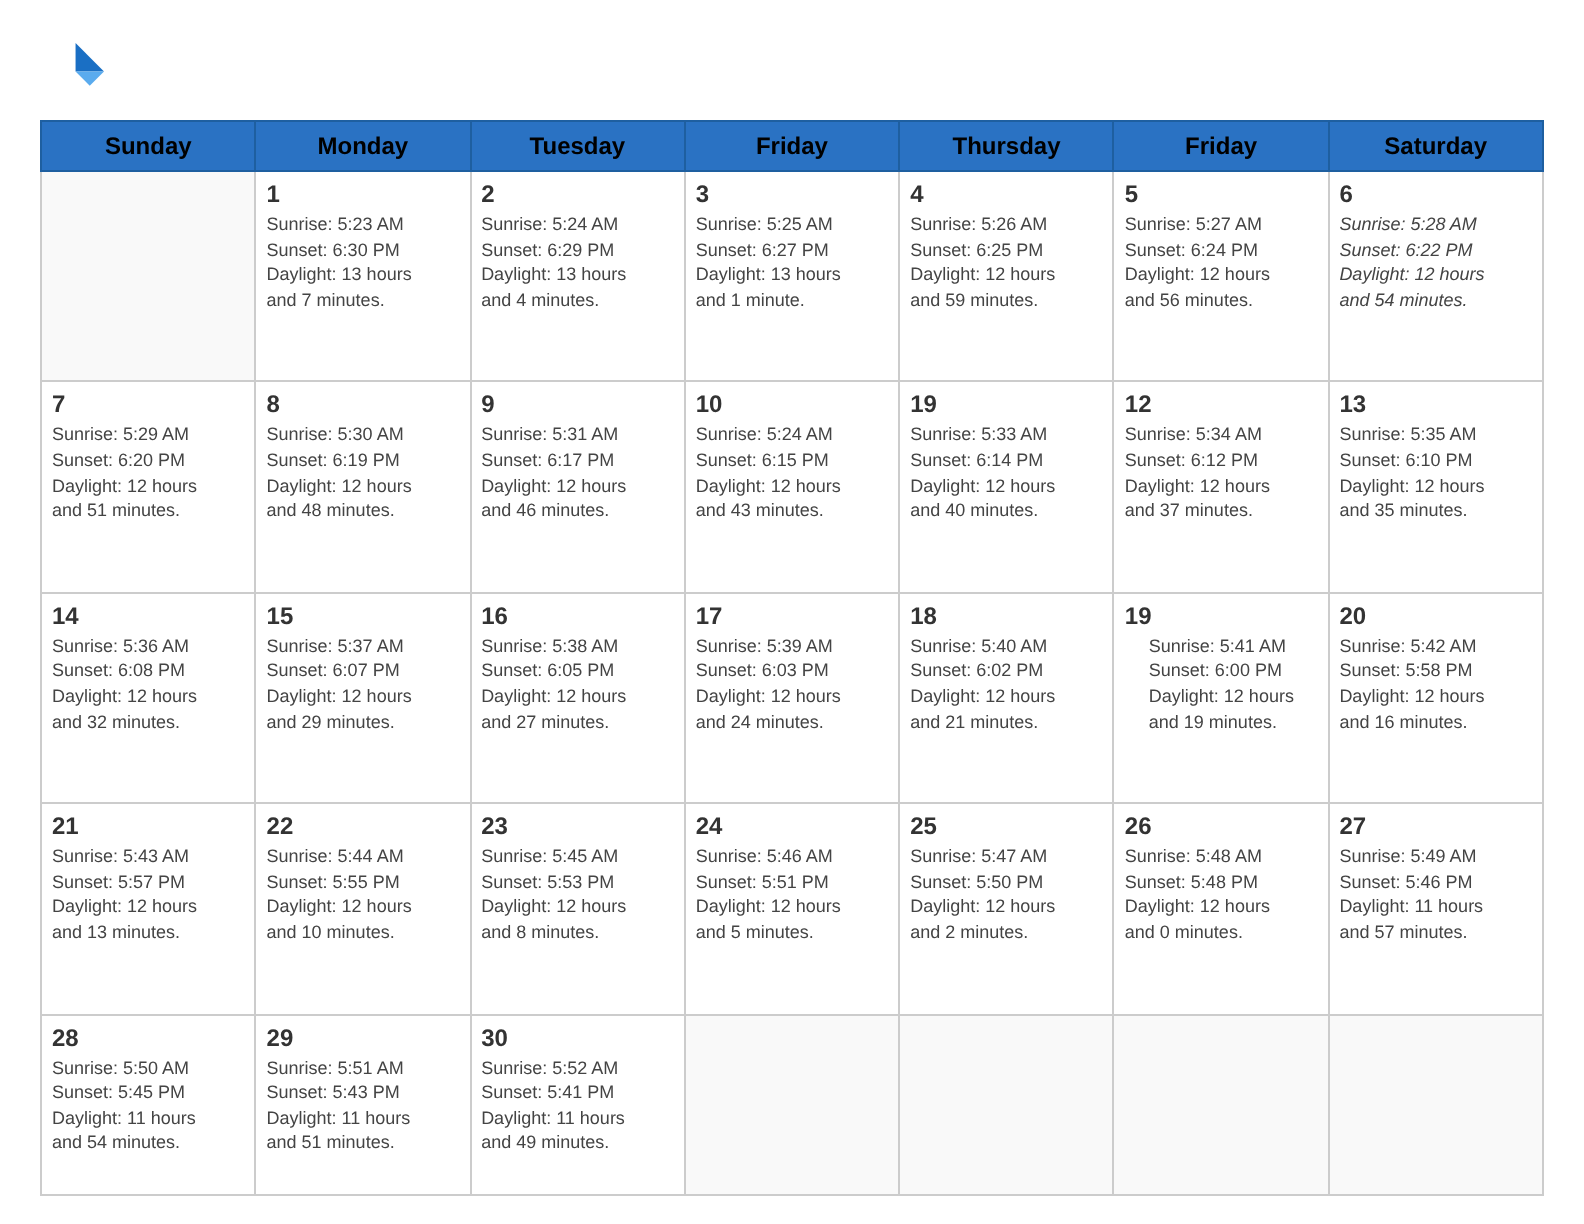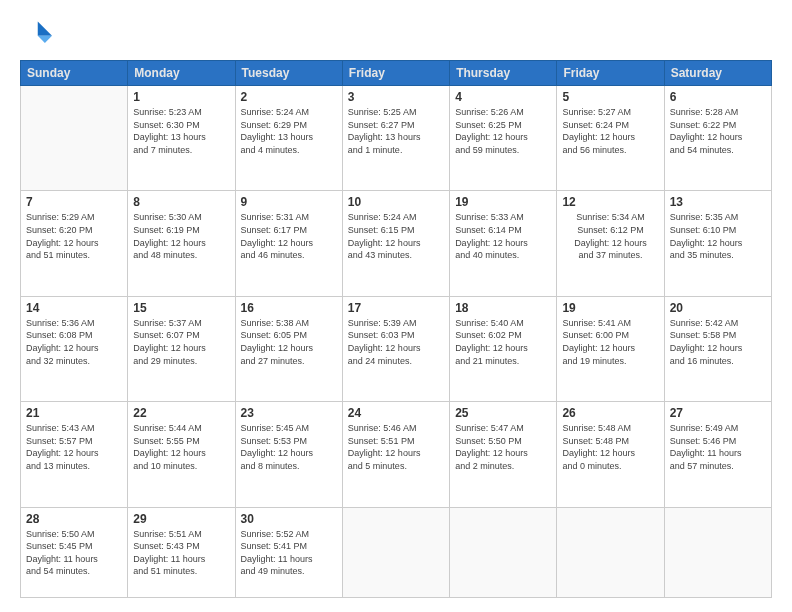--- a/index.html
+++ b/index.html
@@ -55,22 +55,22 @@
     }
     .calendar {
       flex: 1;
       border: 1px solid #ccc;
       border-collapse: collapse;
       width: 100%;
       table-layout: fixed;
     }
     .calendar th {
       background-color: #2a72c3;
-      color: #e5e5e5;
-      text-align: left;
+      color: #000000;
+      text-align: center;
       padding: 5px 6px;
       font-size: 12px;
       font-weight: bold;
       border: 1px solid #1e5fa0;
     }
     .calendar td {
       vertical-align: top;
       border: 1px solid #ccc;
       padding: 4px 5px;
       font-size: 9.5px;
@@ -164,21 +164,21 @@
           </td>
           <td>
             <span class="day-num">5</span>
             <div class="day-info" style="white-space: pre-line;">Sunrise: 5:27 AM
 Sunset: 6:24 PM
 Daylight: 12 hours
 and 56 minutes.</div>
           </td>
           <td>
             <span class="day-num">6</span>
-            <div class="day-info" style="white-space: pre-line;">Sunrise: 5:28 AM
+            <div class="day-info" style="white-space: pre-line; font-style: italic;">Sunrise: 5:28 AM
 Sunset: 6:22 PM
 Daylight: 12 hours
 and 54 minutes.</div>
           </td>
         </tr>
         <tr>
           <td>
             <span class="day-num">7</span>
             <div class="day-info" style="white-space: pre-line;">Sunrise: 5:29 AM
 Sunset: 6:20 PM
@@ -208,21 +208,21 @@
           </td>
           <td>
             <span class="day-num">19</span>
             <div class="day-info" style="white-space: pre-line;">Sunrise: 5:33 AM
 Sunset: 6:14 PM
 Daylight: 12 hours
 and 40 minutes.</div>
           </td>
           <td>
             <span class="day-num">12</span>
-            <div class="day-info" style="white-space: pre-line; text-align: center;">Sunrise: 5:34 AM
+            <div class="day-info" style="white-space: pre-line;">Sunrise: 5:34 AM
 Sunset: 6:12 PM
 Daylight: 12 hours
 and 37 minutes.</div>
           </td>
           <td>
             <span class="day-num">13</span>
             <div class="day-info" style="white-space: pre-line;">Sunrise: 5:35 AM
 Sunset: 6:10 PM
 Daylight: 12 hours
 and 35 minutes.</div>
@@ -259,21 +259,21 @@
           </td>
           <td>
             <span class="day-num">18</span>
             <div class="day-info" style="white-space: pre-line;">Sunrise: 5:40 AM
 Sunset: 6:02 PM
 Daylight: 12 hours
 and 21 minutes.</div>
           </td>
           <td>
             <span class="day-num">19</span>
-            <div class="day-info" style="white-space: pre-line;">Sunrise: 5:41 AM
+            <div class="day-info" style="white-space: pre-line; margin-left: 12px;">Sunrise: 5:41 AM
 Sunset: 6:00 PM
 Daylight: 12 hours
 and 19 minutes.</div>
           </td>
           <td>
             <span class="day-num">20</span>
             <div class="day-info" style="white-space: pre-line;">Sunrise: 5:42 AM
 Sunset: 5:58 PM
 Daylight: 12 hours
 and 16 minutes.</div>

